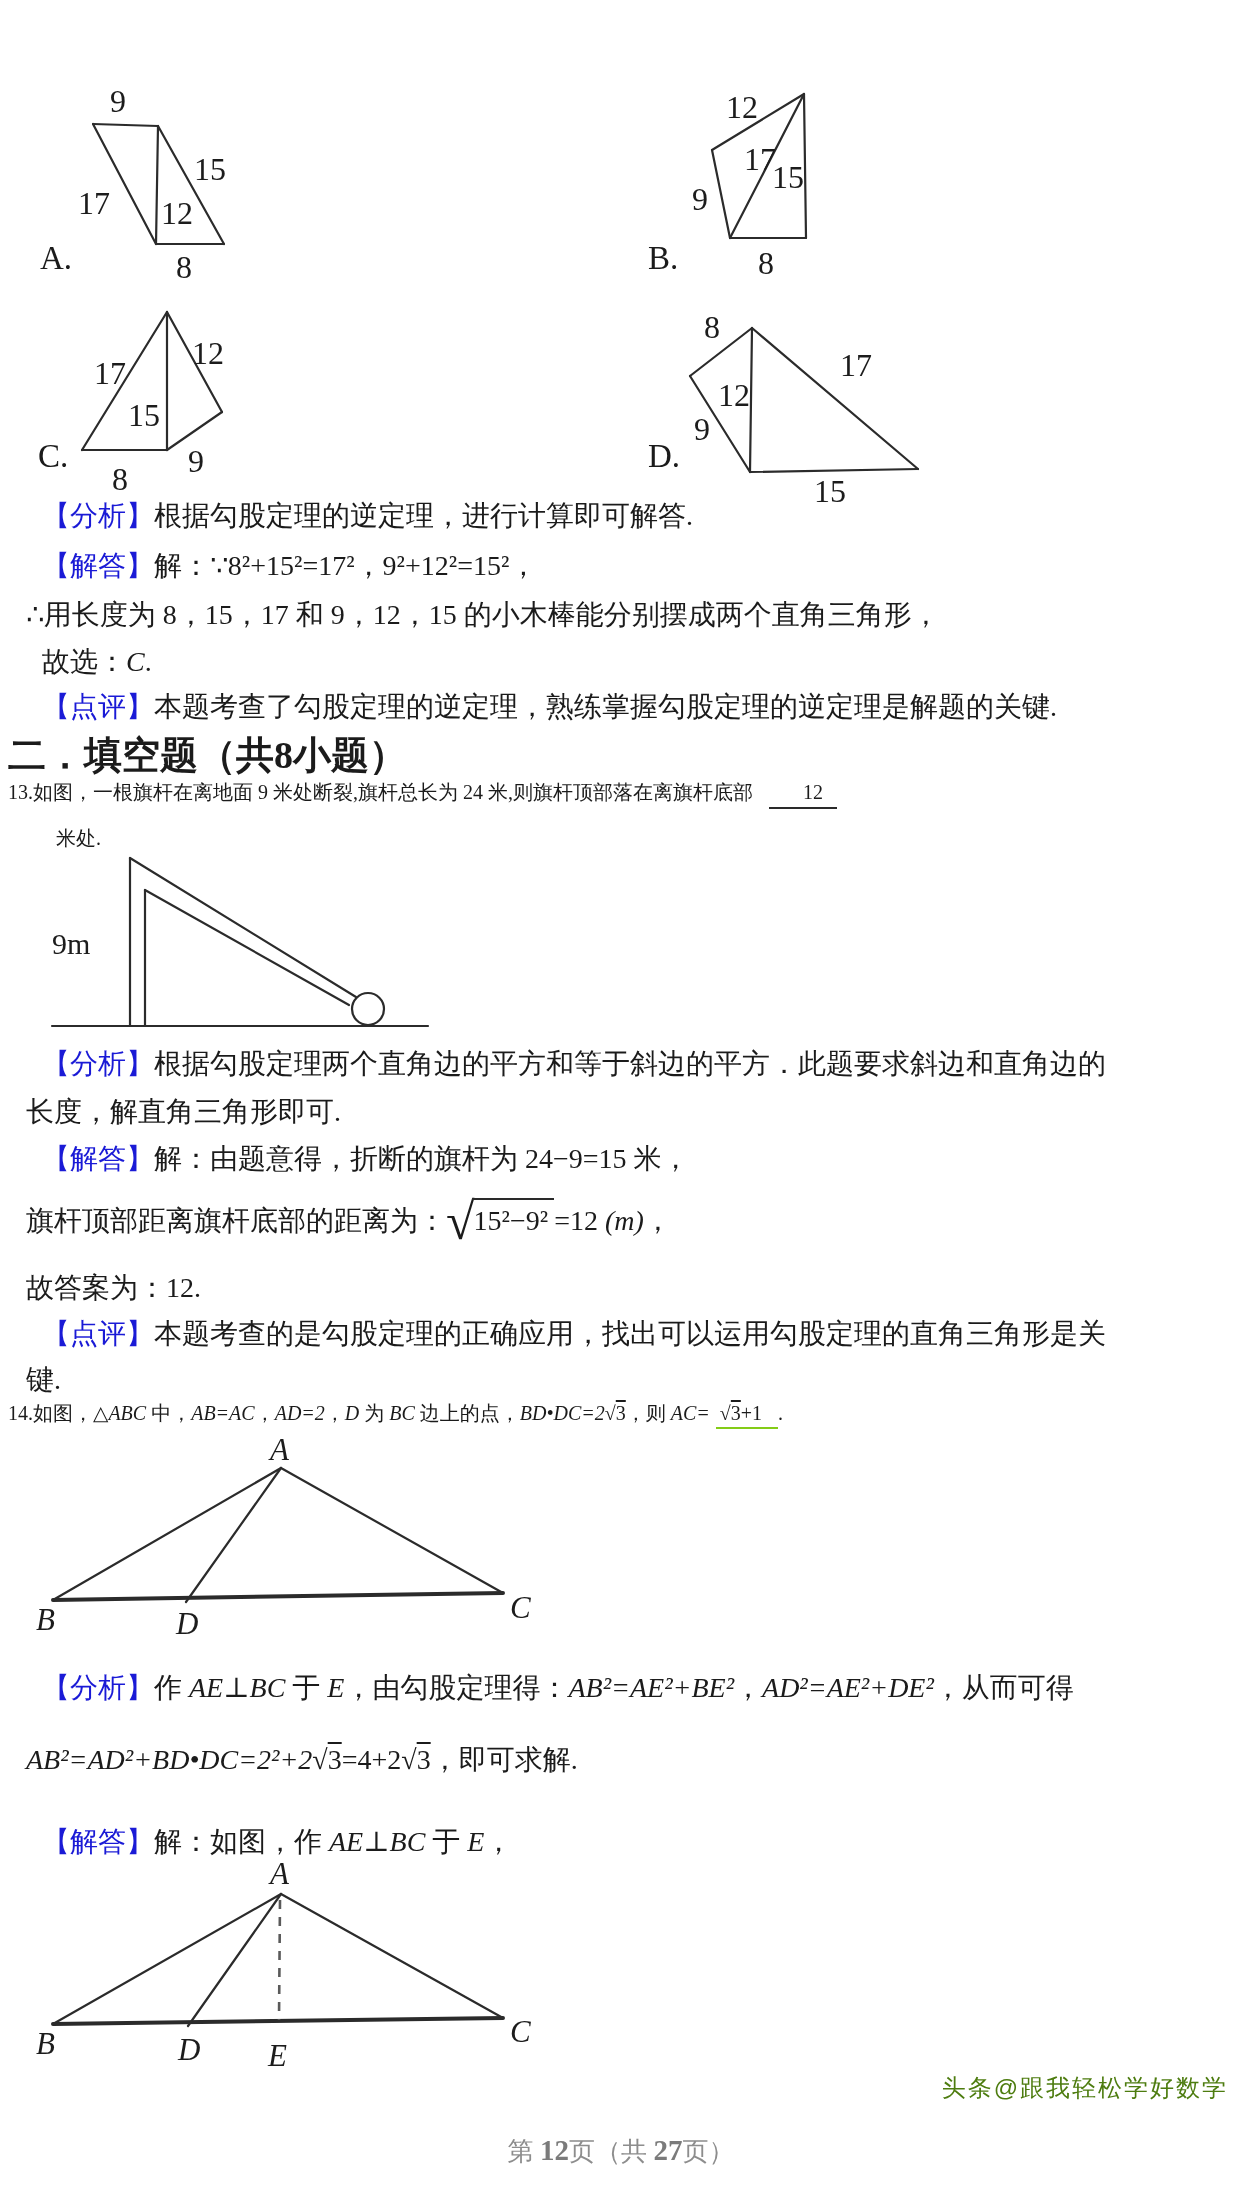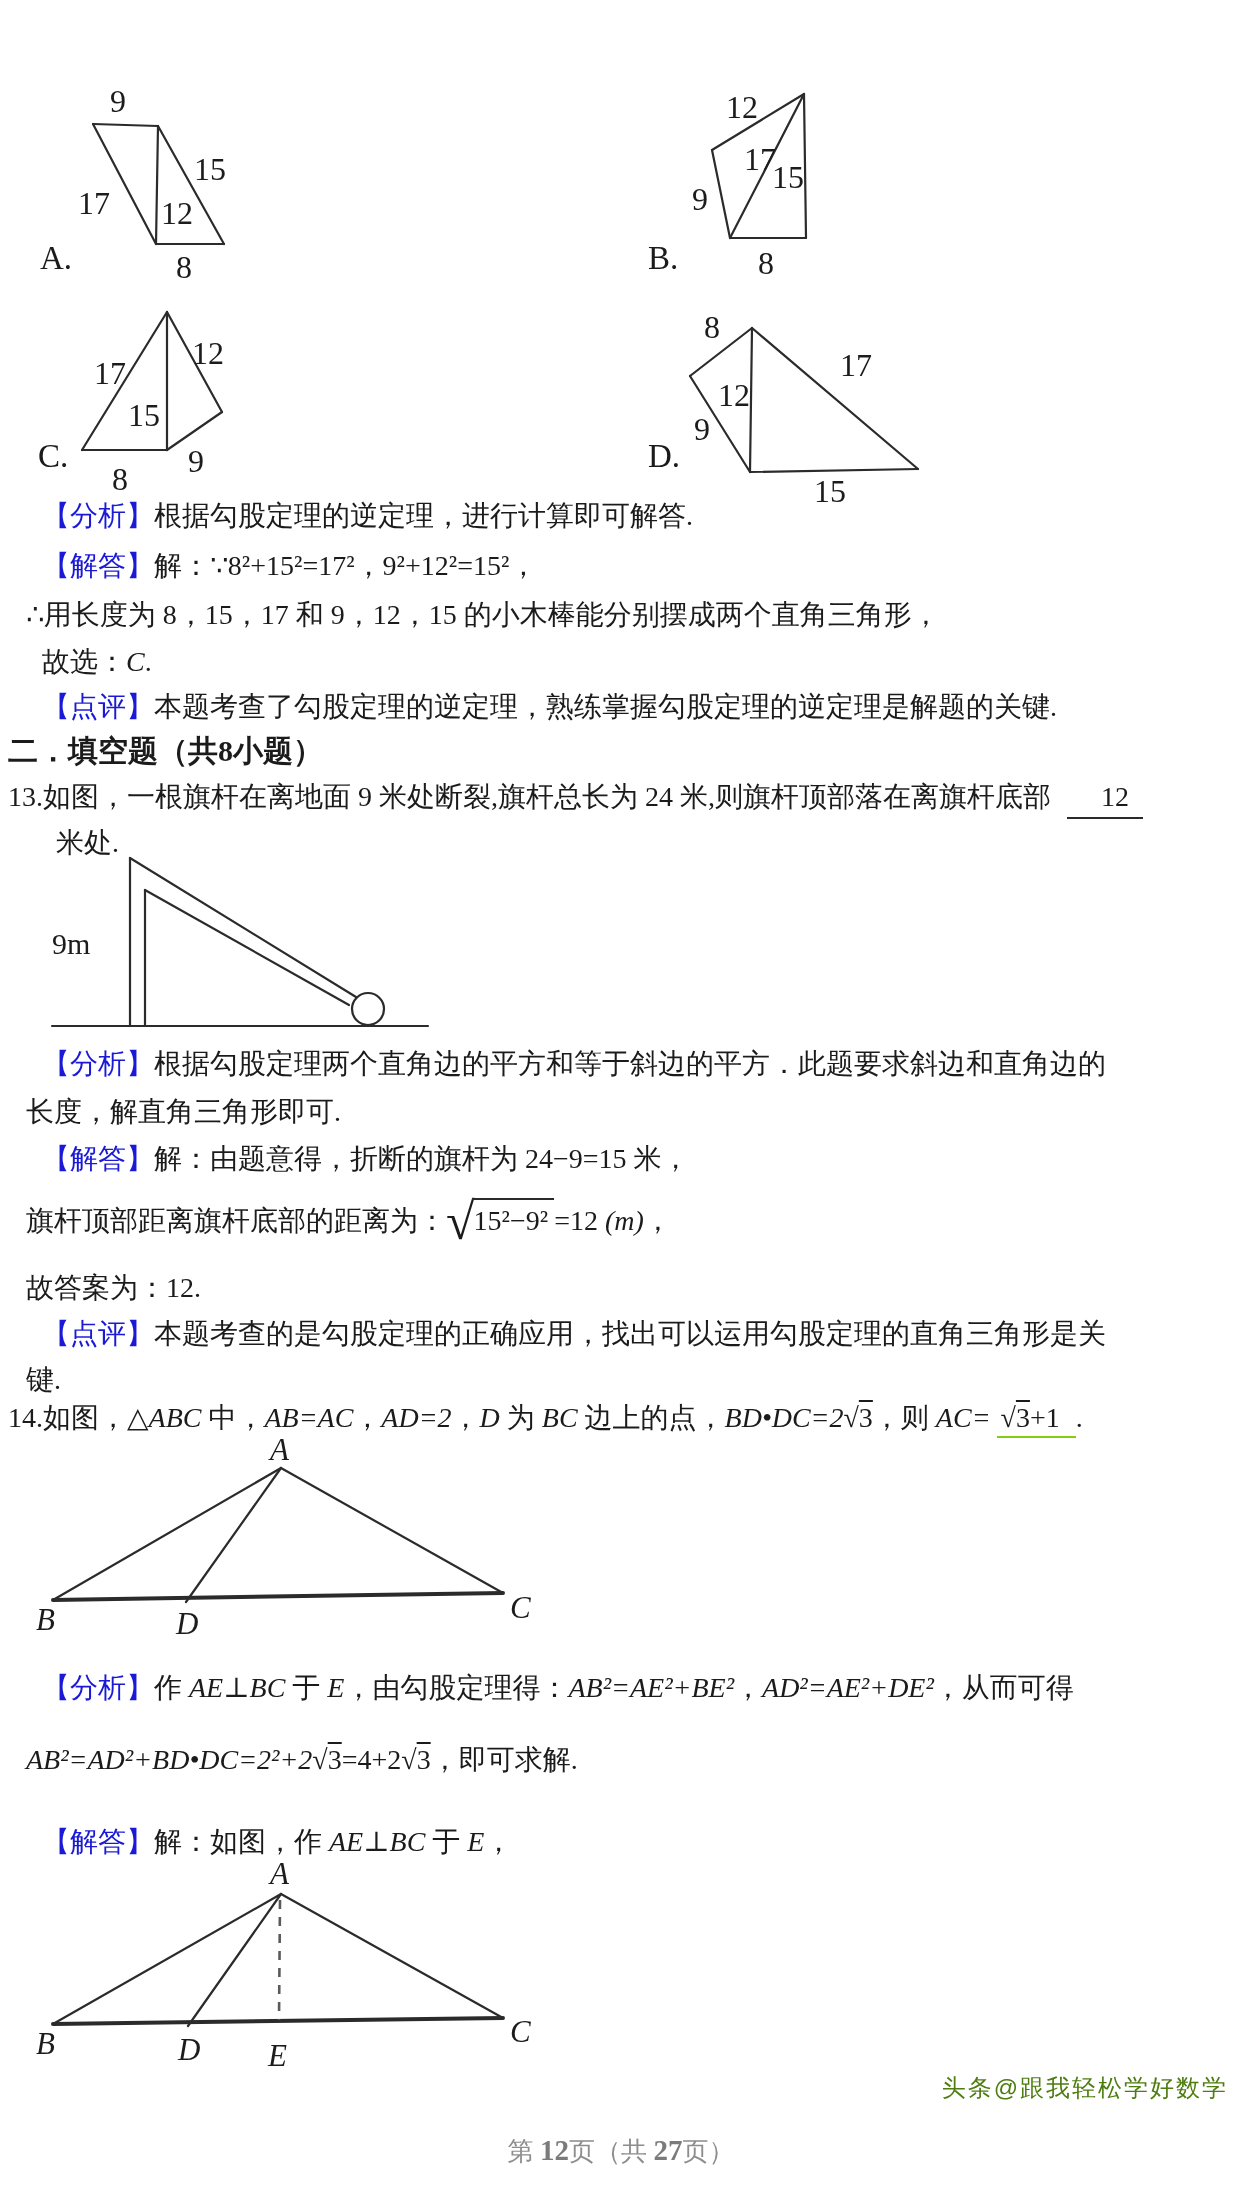--- a/index.html
+++ b/index.html
@@ -5,22 +5,22 @@
   html,body{margin:0;padding:0;}
   body{
     width:1242px;height:2208px;position:relative;background:#ffffff;
     font-family:"Liberation Serif","DejaVu Serif","DejaVu Sans",serif;
     color:#1b1b1b;overflow:hidden;
   }
   .ln{position:absolute;white-space:nowrap;font-size:28px;line-height:1.3;text-align:right;}
   .tag{color:#1a1ad6;}
   .mi{font-style:italic;}
   .ol{text-decoration:overline;}
-  .hdr{font-weight:bold;font-size:30px;}
-  .qline{font-size:28px;}
+  .hdr{font-weight:bold;font-size:38px;}
+  .qline{font-size:20px;}
   .u13{display:inline-block;border-bottom:2px solid #2a2a2a;padding:0 14px 2px 34px;margin-left:16px;}
   .u14{border-bottom:2px solid #84cc16;padding:0 16px 3px 4px;margin-left:6px;}
   .optlab{position:absolute;font-size:33px;white-space:nowrap;}
   svg{position:absolute;overflow:visible;}
   svg text{font-size:32px;font-family:"Liberation Serif","DejaVu Serif",serif;fill:#1c1c1c;}
   svg .figlab{font-style:italic;font-size:31px;}
   .edge{stroke:#2b2b2b;stroke-width:2.2;fill:none;stroke-linecap:round;stroke-linejoin:round;}
   .edge-bold{stroke:#2b2b2b;stroke-width:4;fill:none;stroke-linecap:round;}
   .edge-dash{stroke:#5a5a5a;stroke-width:2.6;fill:none;stroke-dasharray:9 8;}
   .radical{font-size:52px;letter-spacing:-3px;vertical-align:-9px;line-height:0;}

